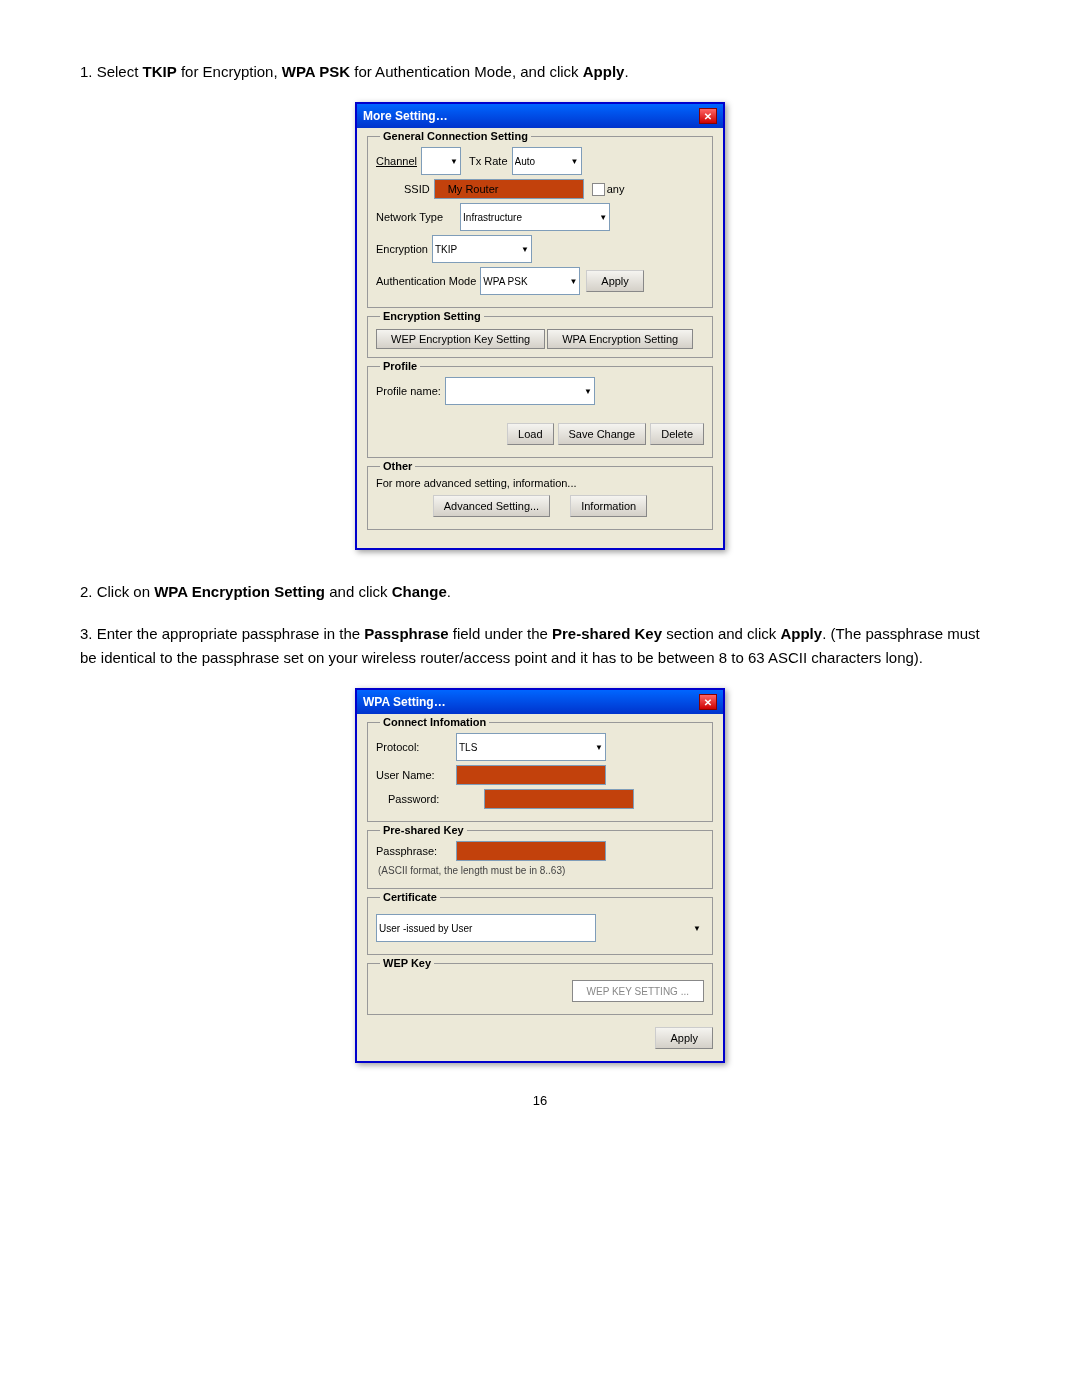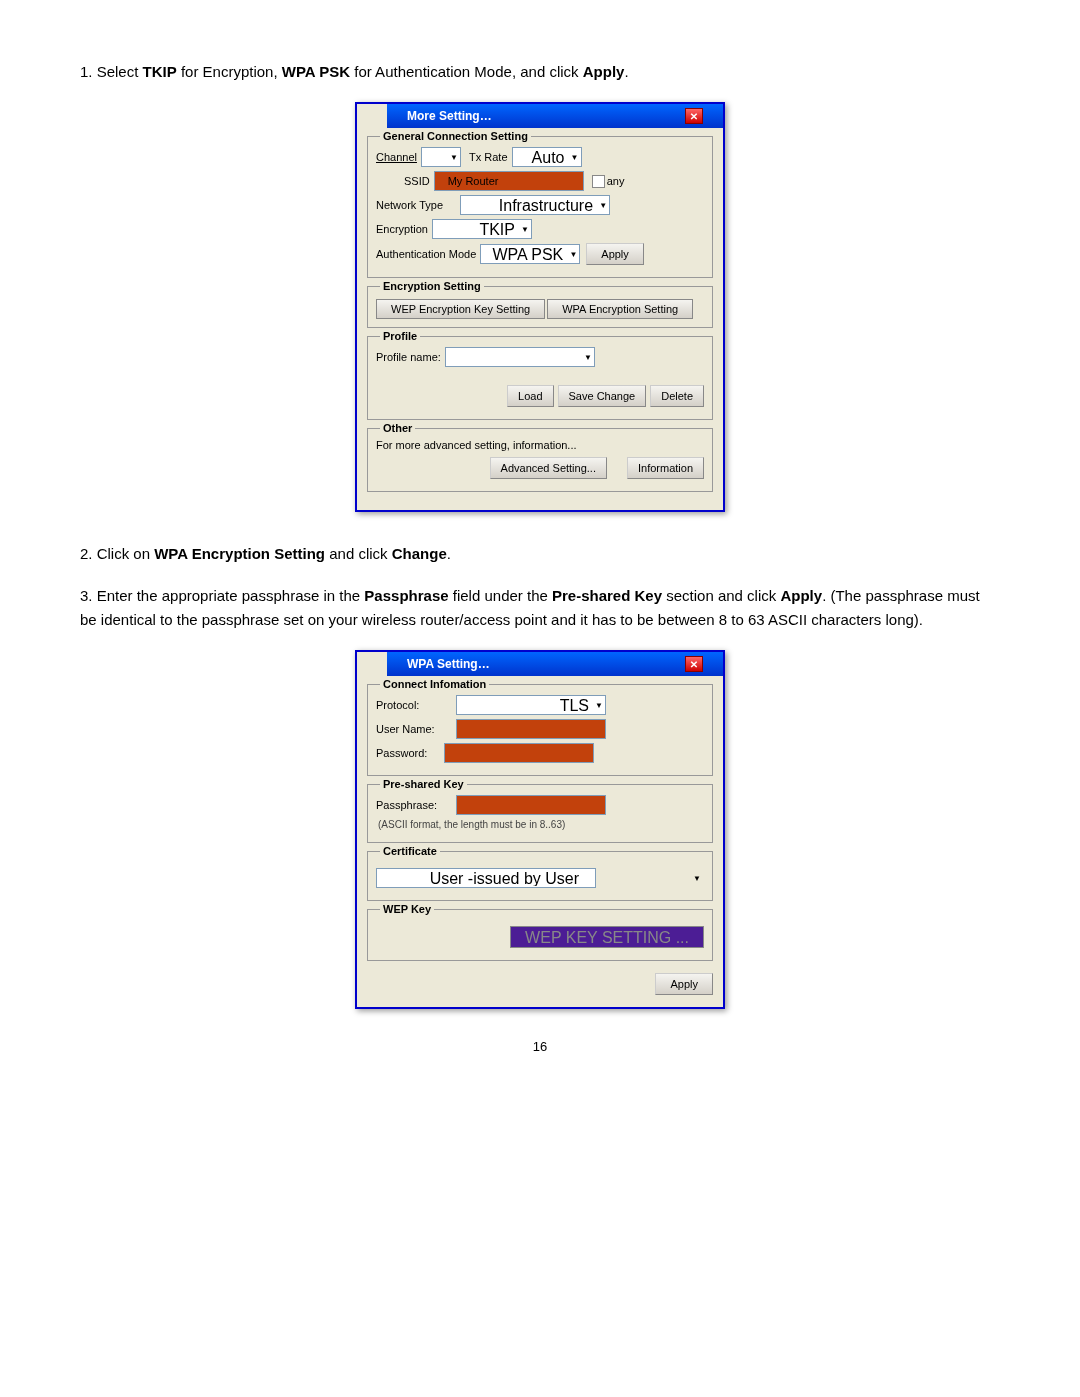--- a/index.html
+++ b/index.html
@@ -35,26 +35,25 @@
       font-family: Tahoma, Arial, sans-serif;
       font-size: 11px;
       box-shadow: 2px 2px 6px rgba(0,0,0,0.4);
     }
 
     .dialog-titlebar {
       background: linear-gradient(to bottom, #0066ff, #0033cc);
       color: white;
       font-size: 12px;
       font-weight: bold;
-      padding: 4px 20px;
+      padding: 4px 6px;
       display: flex;
       justify-content: space-between;
       align-items: center;
       user-select: none;
-      margin-left: 30px;
     }
 
     .dialog-close-btn {
       background: linear-gradient(to bottom, #ff6666, #cc0000);
       color: white;
       border: 1px solid #880000;
       width: 18px;
       height: 16px;
       font-size: 10px;
       font-weight: bold;
@@ -108,29 +107,28 @@
       background: #c2410c;
       height: 20px;
       padding: 1px 13px;
       font-size: 11px;
       font-family: Tahoma, Arial, sans-serif;
     }
 
     .form-select {
       border: 1px solid #7f9db9;
       background: white;
-      height: 20px;
+      height: 28px;
       padding: 1px 2px;
-      font-size: 16px;
+      font-size: 10px;
       font-family: Tahoma, Arial, sans-serif;
       appearance: none;
       -webkit-appearance: none;
       padding-right: 16px;
       position: relative;
-      text-align: right;
     }
 
     .select-wrapper {
       position: relative;
       display: inline-block;
     }
 
     .select-wrapper::after {
       content: '▼';
       font-size: 8px;
@@ -184,24 +182,24 @@
     .tab-btn {
       background: linear-gradient(to bottom, #f5f4f0, #d4d0c8);
       border: 1px solid #888;
       padding: 3px 14px;
       font-size: 11px;
       cursor: pointer;
       font-family: Tahoma, Arial, sans-serif;
     }
 
     .wep-key-btn {
-      background: #4c1d95;
+      background: #ffffff;
       border: 1px solid #888;
       padding: 2px 14px;
-      font-size: 16px;
+      font-size: 10px;
       font-family: Tahoma, Arial, sans-serif;
       cursor: default;
       color: #888;
       height: 22px;
     }
 
     .bottom-bar {
       display: flex;
       justify-content: flex-end;
       padding: 4px 0 2px 0;
@@ -311,21 +309,21 @@
             <button class="xp-button">Save Change</button>
             <button class="xp-button">Delete</button>
           </div>
         </div>
       </div>
 
       <div class="group-box">
         <span class="group-box-title">Other</span>
         <div class="group-box-inner">
           <p class="form-label" style="margin-bottom:6px;">For more advanced setting, information...</p>
-          <div class="form-row" style="justify-content: flex-end; gap:20px;">
+          <div class="form-row" style="justify-content: center; gap:20px;">
             <button class="xp-button">Advanced Setting...</button>
             <button class="xp-button">Information</button>
           </div>
         </div>
       </div>
 
     </div>
   </div>
 </div>
 
@@ -359,21 +357,21 @@
               </select>
             </div>
           </div>
 
           <div class="form-row">
             <span class="form-label" style="width:80px;">User Name:</span>
             <input class="form-input" style="width: 150px;" type="text">
           </div>
 
           <div class="form-row">
-            <span class="form-label" style="width:68px;">Password:</span>
+            <span class="form-label" style="width:96px;margin-left:12px;">Password:</span>
             <input class="form-input" style="width: 150px;" type="password">
           </div>
 
         </div>
       </div>
 
       <div class="group-box">
         <span class="group-box-title">Pre-shared Key</span>
         <div class="group-box-inner">
 

